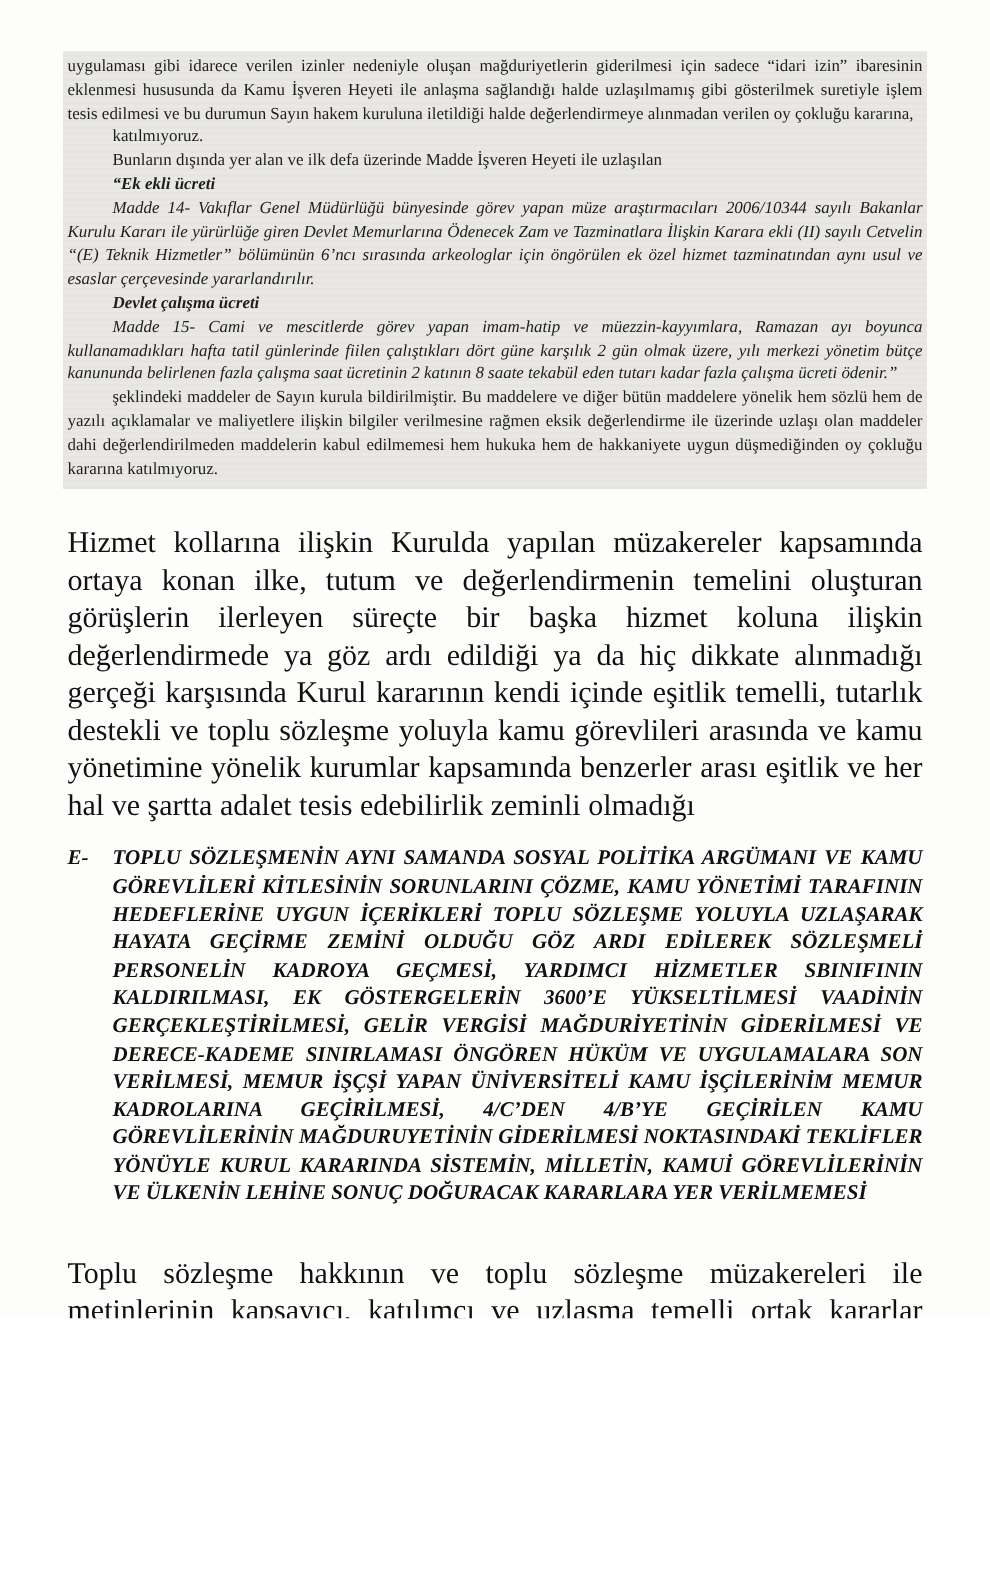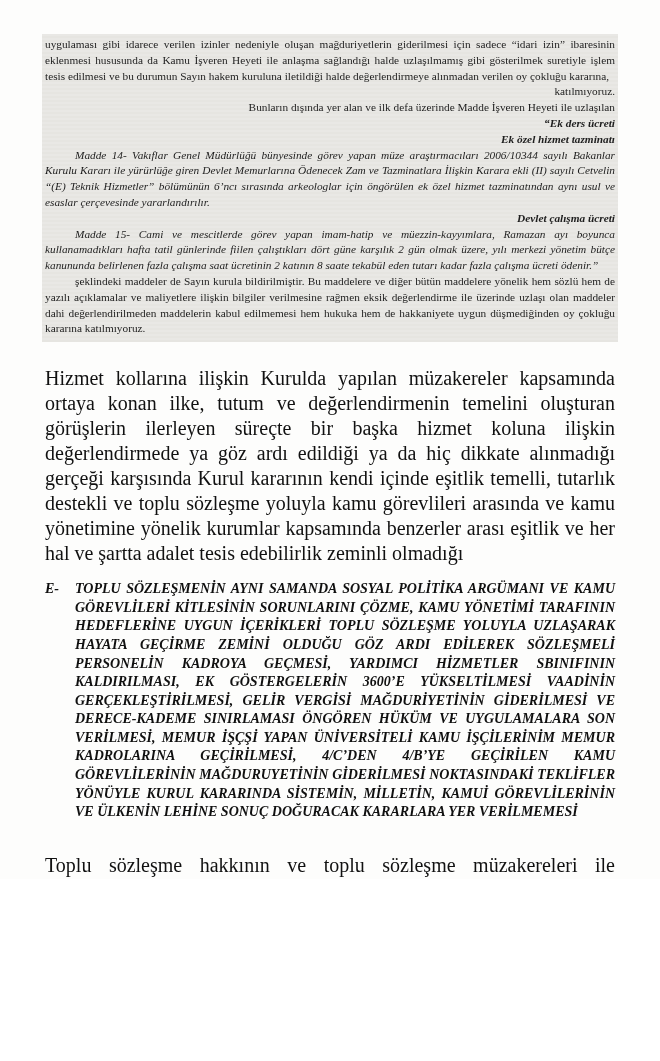--- a/index.html
+++ b/index.html
@@ -25,21 +25,21 @@
       #e9e8e4;
     color: #1d1d1d;
     font-size: 11.3px;
     line-height: 15.8px;
     text-align: justify;
     padding: 3px 3px 5px 3px;
     margin: 0 -3px 24px -3px;
   }
   .scan-block p { margin: 0; }
   .scan-indent { text-indent: 30px; }
-  .scan-left { text-align: right; }
+  .scan-left { text-align: left; }
   .bi { font-weight: bold; font-style: italic; }
   .it { font-style: italic; }
 
   
   .body-par {
     font-size: 20px;
     line-height: 25px;
     text-align: justify;
     margin: 0;
     color: #111111;
@@ -67,22 +67,21 @@
 </style>
 </head>
 <body>
 
 <div class="page">
 
   <div class="scan-block">
     <p>uygulaması gibi idarece verilen izinler nedeniyle oluşan mağduriyetlerin giderilmesi için sadece “idari izin” ibaresinin eklenmesi hususunda da Kamu İşveren Heyeti ile anlaşma sağlandığı halde uzlaşılmamış gibi gösterilmek suretiyle işlem tesis edilmesi ve bu durumun Sayın hakem kuruluna iletildiği halde değerlendirmeye alınmadan verilen oy çokluğu kararına,</p>
     <p class="scan-indent scan-left">katılmıyoruz.</p>
     <p class="scan-indent scan-left">Bunların dışında yer alan ve ilk defa üzerinde Madde İşveren Heyeti ile uzlaşılan</p>
-    <p class="scan-indent scan-left bi">“Ek ders ücreti</p>
-    <p class="scan-indent scan-left bi">Ek özel hizmet tazminatı</p>
+    <p class="scan-indent scan-left bi">“Ek ekli ücreti</p>
     <p class="scan-indent it">Madde 14- Vakıflar Genel Müdürlüğü bünyesinde görev yapan müze araştırmacıları 2006/10344 sayılı Bakanlar Kurulu Kararı ile yürürlüğe giren Devlet Memurlarına Ödenecek Zam ve Tazminatlara İlişkin Karara ekli (II) sayılı Cetvelin “(E) Teknik Hizmetler” bölümünün 6’ncı sırasında arkeologlar için öngörülen ek özel hizmet tazminatından aynı usul ve esaslar çerçevesinde yararlandırılır.</p>
     <p class="scan-indent scan-left bi">Devlet çalışma ücreti</p>
     <p class="scan-indent it">Madde 15- Cami ve mescitlerde görev yapan imam-hatip ve müezzin-kayyımlara, Ramazan ayı boyunca kullanamadıkları hafta tatil günlerinde fiilen çalıştıkları dört güne karşılık 2 gün olmak üzere, yılı merkezi yönetim bütçe kanununda belirlenen fazla çalışma saat ücretinin 2 katının 8 saate tekabül eden tutarı kadar fazla çalışma ücreti ödenir.”</p>
     <p class="scan-indent">şeklindeki maddeler de Sayın kurula bildirilmiştir. Bu maddelere ve diğer bütün maddelere yönelik hem sözlü hem de yazılı açıklamalar ve maliyetlere ilişkin bilgiler verilmesine rağmen eksik değerlendirme ile üzerinde uzlaşı olan maddeler dahi değerlendirilmeden maddelerin kabul edilmemesi hem hukuka hem de hakkaniyete uygun düşmediğinden oy çokluğu kararına katılmıyoruz.</p>
   </div>
 
   <p class="body-par par-hizmet">Hizmet kollarına ilişkin Kurulda yapılan müzakereler kapsamında ortaya konan ilke, tutum ve değerlendirmenin temelini oluşturan görüşlerin ilerleyen  süreçte bir başka hizmet koluna ilişkin değerlendirmede ya göz ardı edildiği ya da hiç dikkate alınmadığı gerçeği karşısında Kurul kararının kendi içinde eşitlik temelli, tutarlık destekli ve toplu sözleşme yoluyla kamu görevlileri arasında ve kamu yönetimine yönelik kurumlar kapsamında benzerler arası eşitlik ve her hal ve şartta adalet tesis edebilirlik zeminli olmadığı</p>
 
   <div class="section-e">
     <span class="e-label">E-</span>

